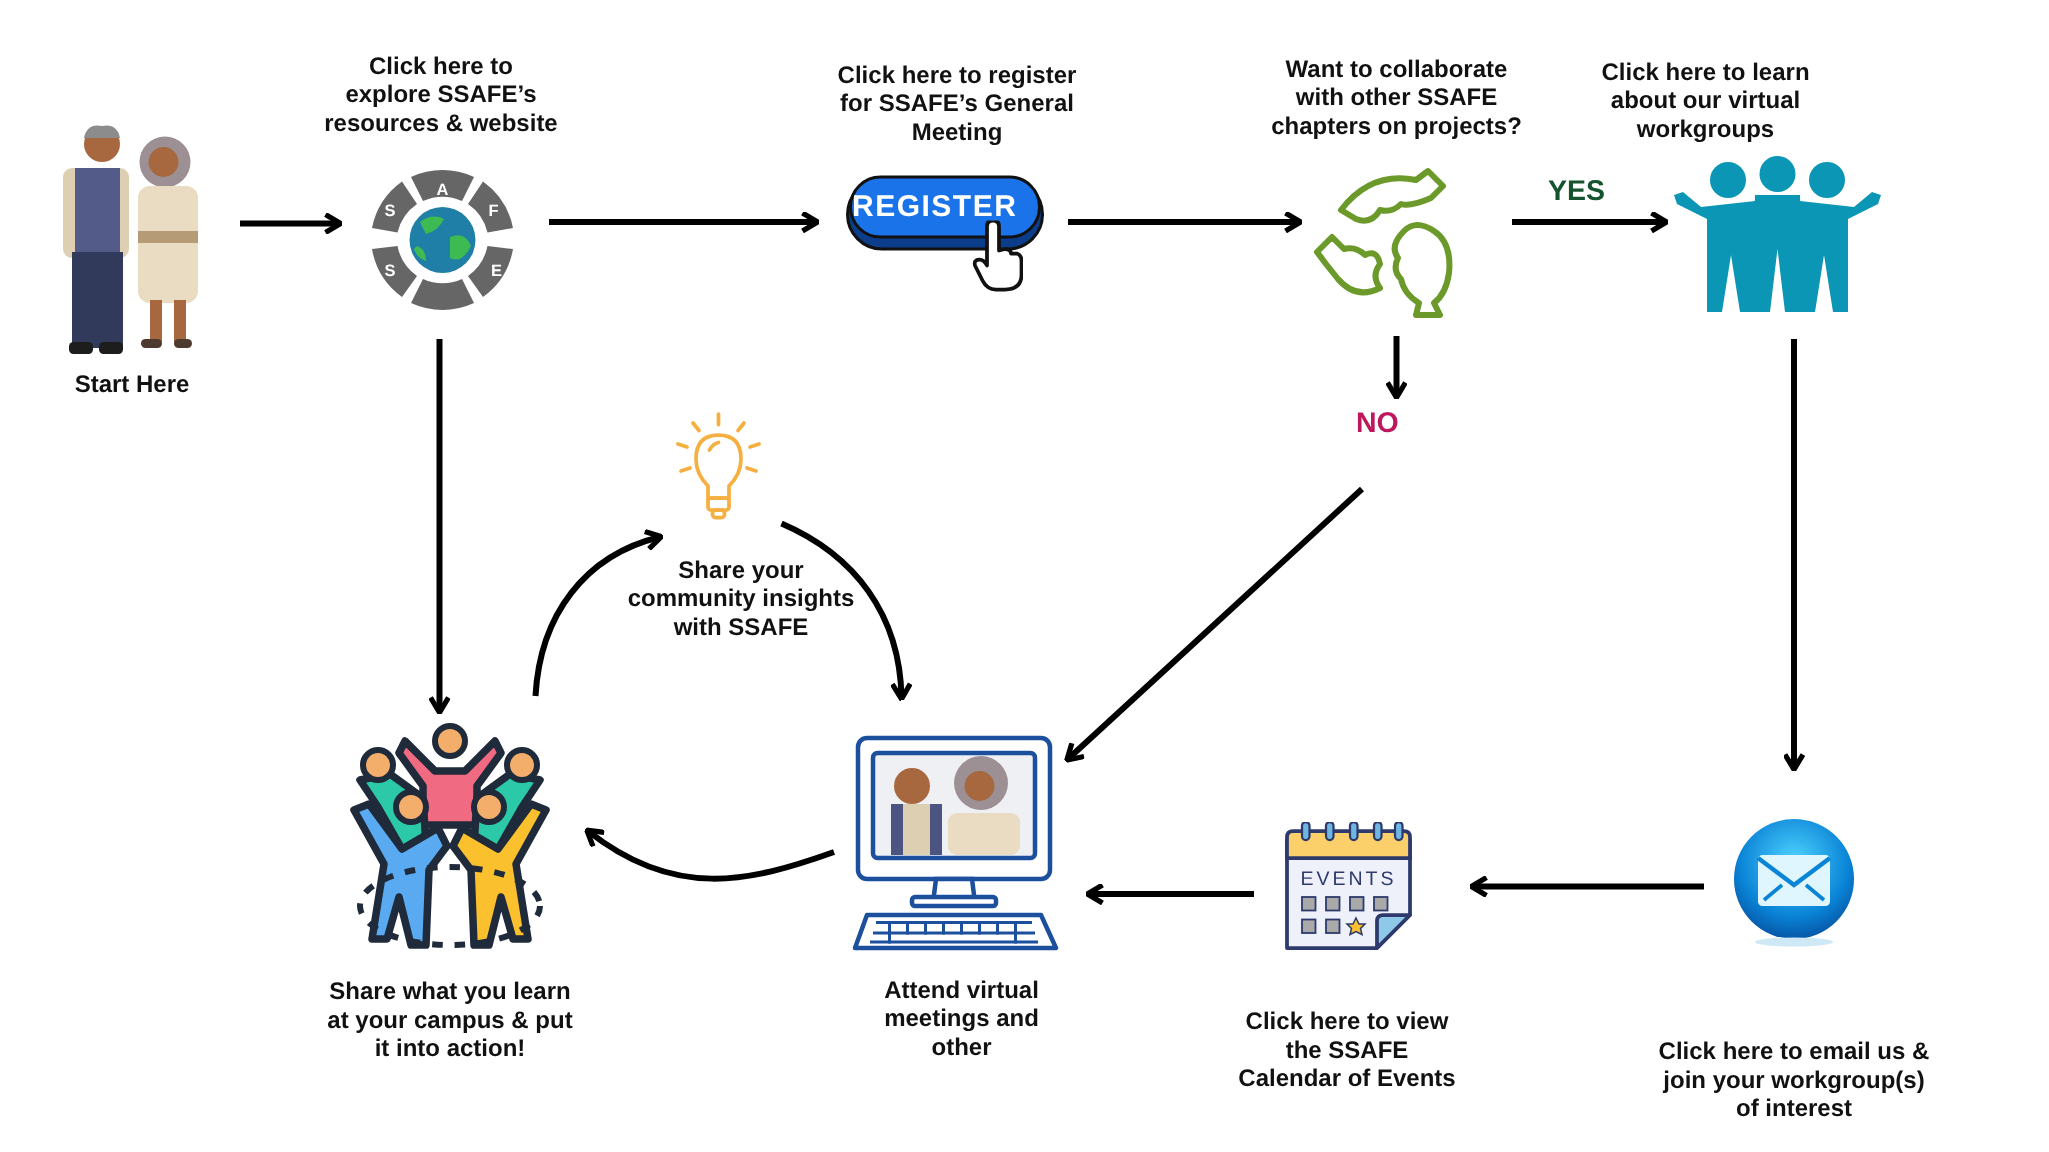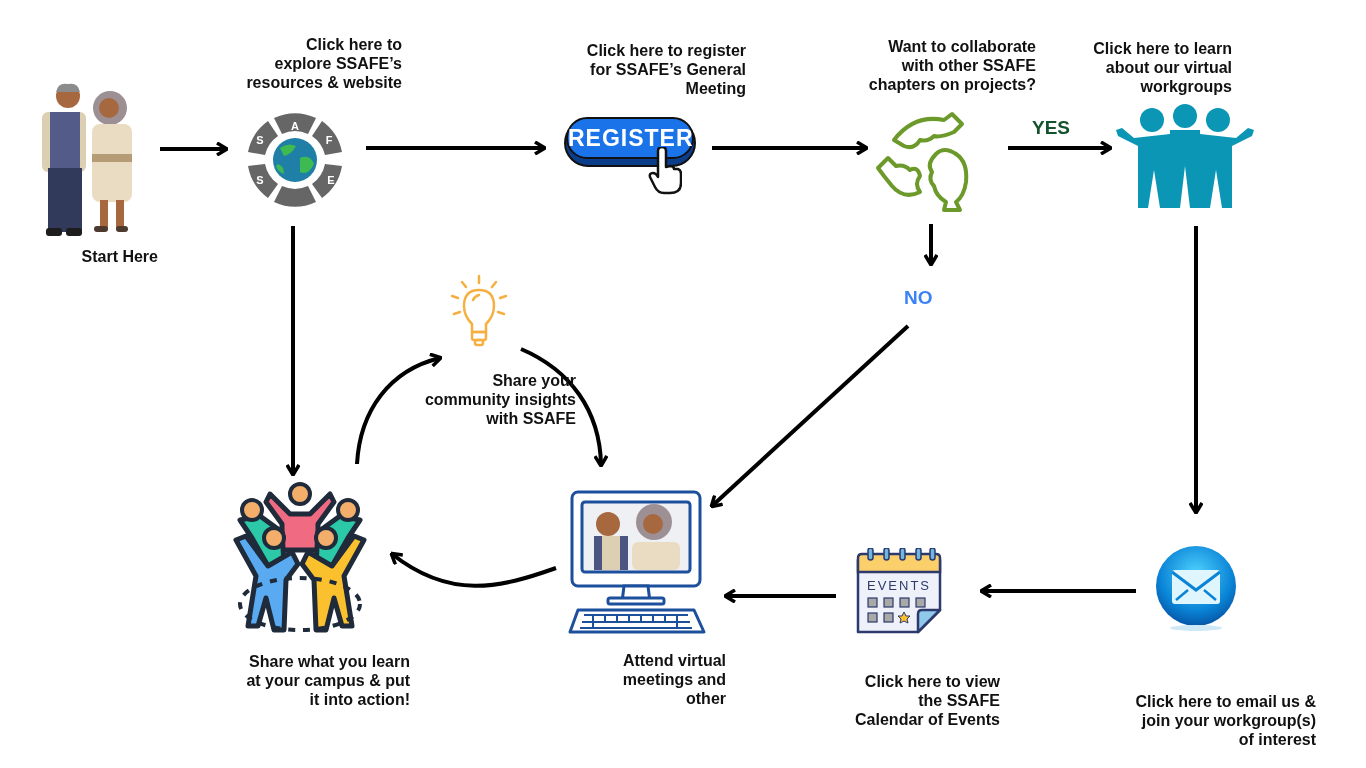--- a/index.html
+++ b/index.html
@@ -1,17 +1,17 @@
 <!DOCTYPE html>
 <html><head>
 <meta charset="utf-8">
 <style>
   html, body { margin:0; padding:0; background:#ffffff; }
   body { width:1366px; height:768px; position:relative; overflow:hidden; font-family:"Liberation Sans", sans-serif; }
-  .label { position:absolute; text-align:right; font-weight:bold; color:#111111; font-size:16px; line-height:19px; white-space:pre-line; }
+  .label { position:absolute; text-align:center; font-weight:bold; color:#111111; font-size:16px; line-height:19px; white-space:pre-line; }
   .tag { position:absolute; font-weight:bold; font-size:19px; }
   .node { position:absolute; cursor:pointer; }
   svg.arrows { position:absolute; left:0; top:0; }
 </style>
 </head>
 <body>
 
 <svg class="arrows" width="1366" height="768">
   <defs>
     <marker id="ah" markerWidth="12" markerHeight="14" refX="10" refY="7" orient="auto" markerUnits="userSpaceOnUse">
@@ -81,41 +81,41 @@
     <circle cx="55" cy="54" r="22" fill="#1f7fa6"></circle>
     <path d="M40,42 Q48,36 56,40 Q52,48 44,50 Z M60,52 Q70,48 74,58 Q68,70 60,66 Z M38,58 Q44,60 44,68 Q38,66 36,60 Z" fill="#3dbb52"></path>
   </svg>
 </div>
 
 <div class="label" style="left:530px;top:41px;width:216px;">Click here to register
 for SSAFE’s General
 Meeting</div>
 <div class="node" style="left:564px;top:117px;width:134px;height:80px;">
   <div style="position:absolute;left:0;top:2px;width:132px;height:48px;border-radius:26px;background:#0c3d8a;border:2px solid #111;box-sizing:border-box;"></div>
-  <div style="position:absolute;left:2px;top:0;width:128px;height:42px;border-radius:22px;background:#1a73e8;border:2px solid #111;box-sizing:border-box;color:#fff;font-weight:bold;font-size:23px;letter-spacing:1px;text-align:center;line-height:38px;">REGISTER</div>
+  <div style="position:absolute;left:2px;top:0;width:128px;height:42px;border-radius:22px;background:#1a73e8;border:2px solid #111;box-sizing:border-box;color:#fff;font-weight:bold;font-size:20px;letter-spacing:1px;text-align:left;line-height:38px;">REGISTER</div>
   <svg style="position:absolute;left:84px;top:30px;" width="34" height="48" viewBox="0 0 34 48">
     <path d="M10,4 Q10,0 14,0 Q18,0 18,4 L18,20 L22,19 Q26,19 26,22 L30,22 Q33,23 33,27 L33,36 Q33,46 22,46 L16,46 Q10,46 7,40 L2,30 Q1,26 5,26 Q8,26 10,30 Z" fill="#fff" stroke="#111" stroke-width="2.5" stroke-linejoin="round"></path>
   </svg>
 </div>
 
 <div class="label" style="left:826px;top:37px;width:210px;">Want to collaborate
 with other SSAFE
 chapters on projects?</div>
 <div class="node" style="left:874px;top:110px;width:112px;height:104px;">
   <svg width="112" height="104" viewBox="0 0 112 104">
     <g fill="none" stroke="#6c9a2a" stroke-width="4" stroke-linejoin="round">
       <path d="M20,30 Q40,4 70,10 L78,4 L88,14 L80,22 Q66,28 60,26 Q54,32 46,30 Q40,40 30,36 Z"></path>
       <path d="M10,66 L4,58 L14,48 L22,56 Q30,54 36,60 Q44,56 46,66 Q40,74 46,82 Q30,90 18,76 Z"></path>
       <path d="M62,44 Q70,36 82,44 Q94,52 92,72 Q90,86 82,92 L86,100 L70,100 L72,92 Q62,86 60,76 Q54,70 58,62 Q52,54 62,44 Z"></path>
     </g>
   </svg>
 </div>
 
 <div class="tag" style="left:1032px;top:117px;color:#14532d;">YES</div>
-<div class="tag" style="left:904px;top:287px;color:#3b82f6;text-align:right;">NO</div>
+<div class="tag" style="left:904px;top:272px;color:#be185d;text-align:right;">NO</div>
 
 <div class="label" style="left:1042px;top:39px;width:190px;">Click here to learn
 about our virtual
 workgroups</div>
 <div class="node" style="left:1114px;top:104px;width:142px;height:108px;">
   <svg width="142" height="108" viewBox="0 0 142 108">
     <g fill="#0a96b4">
       <circle cx="38" cy="16" r="12"></circle>
         <circle cx="71" cy="12" r="12"></circle>
         <circle cx="104" cy="16" r="12"></circle>

